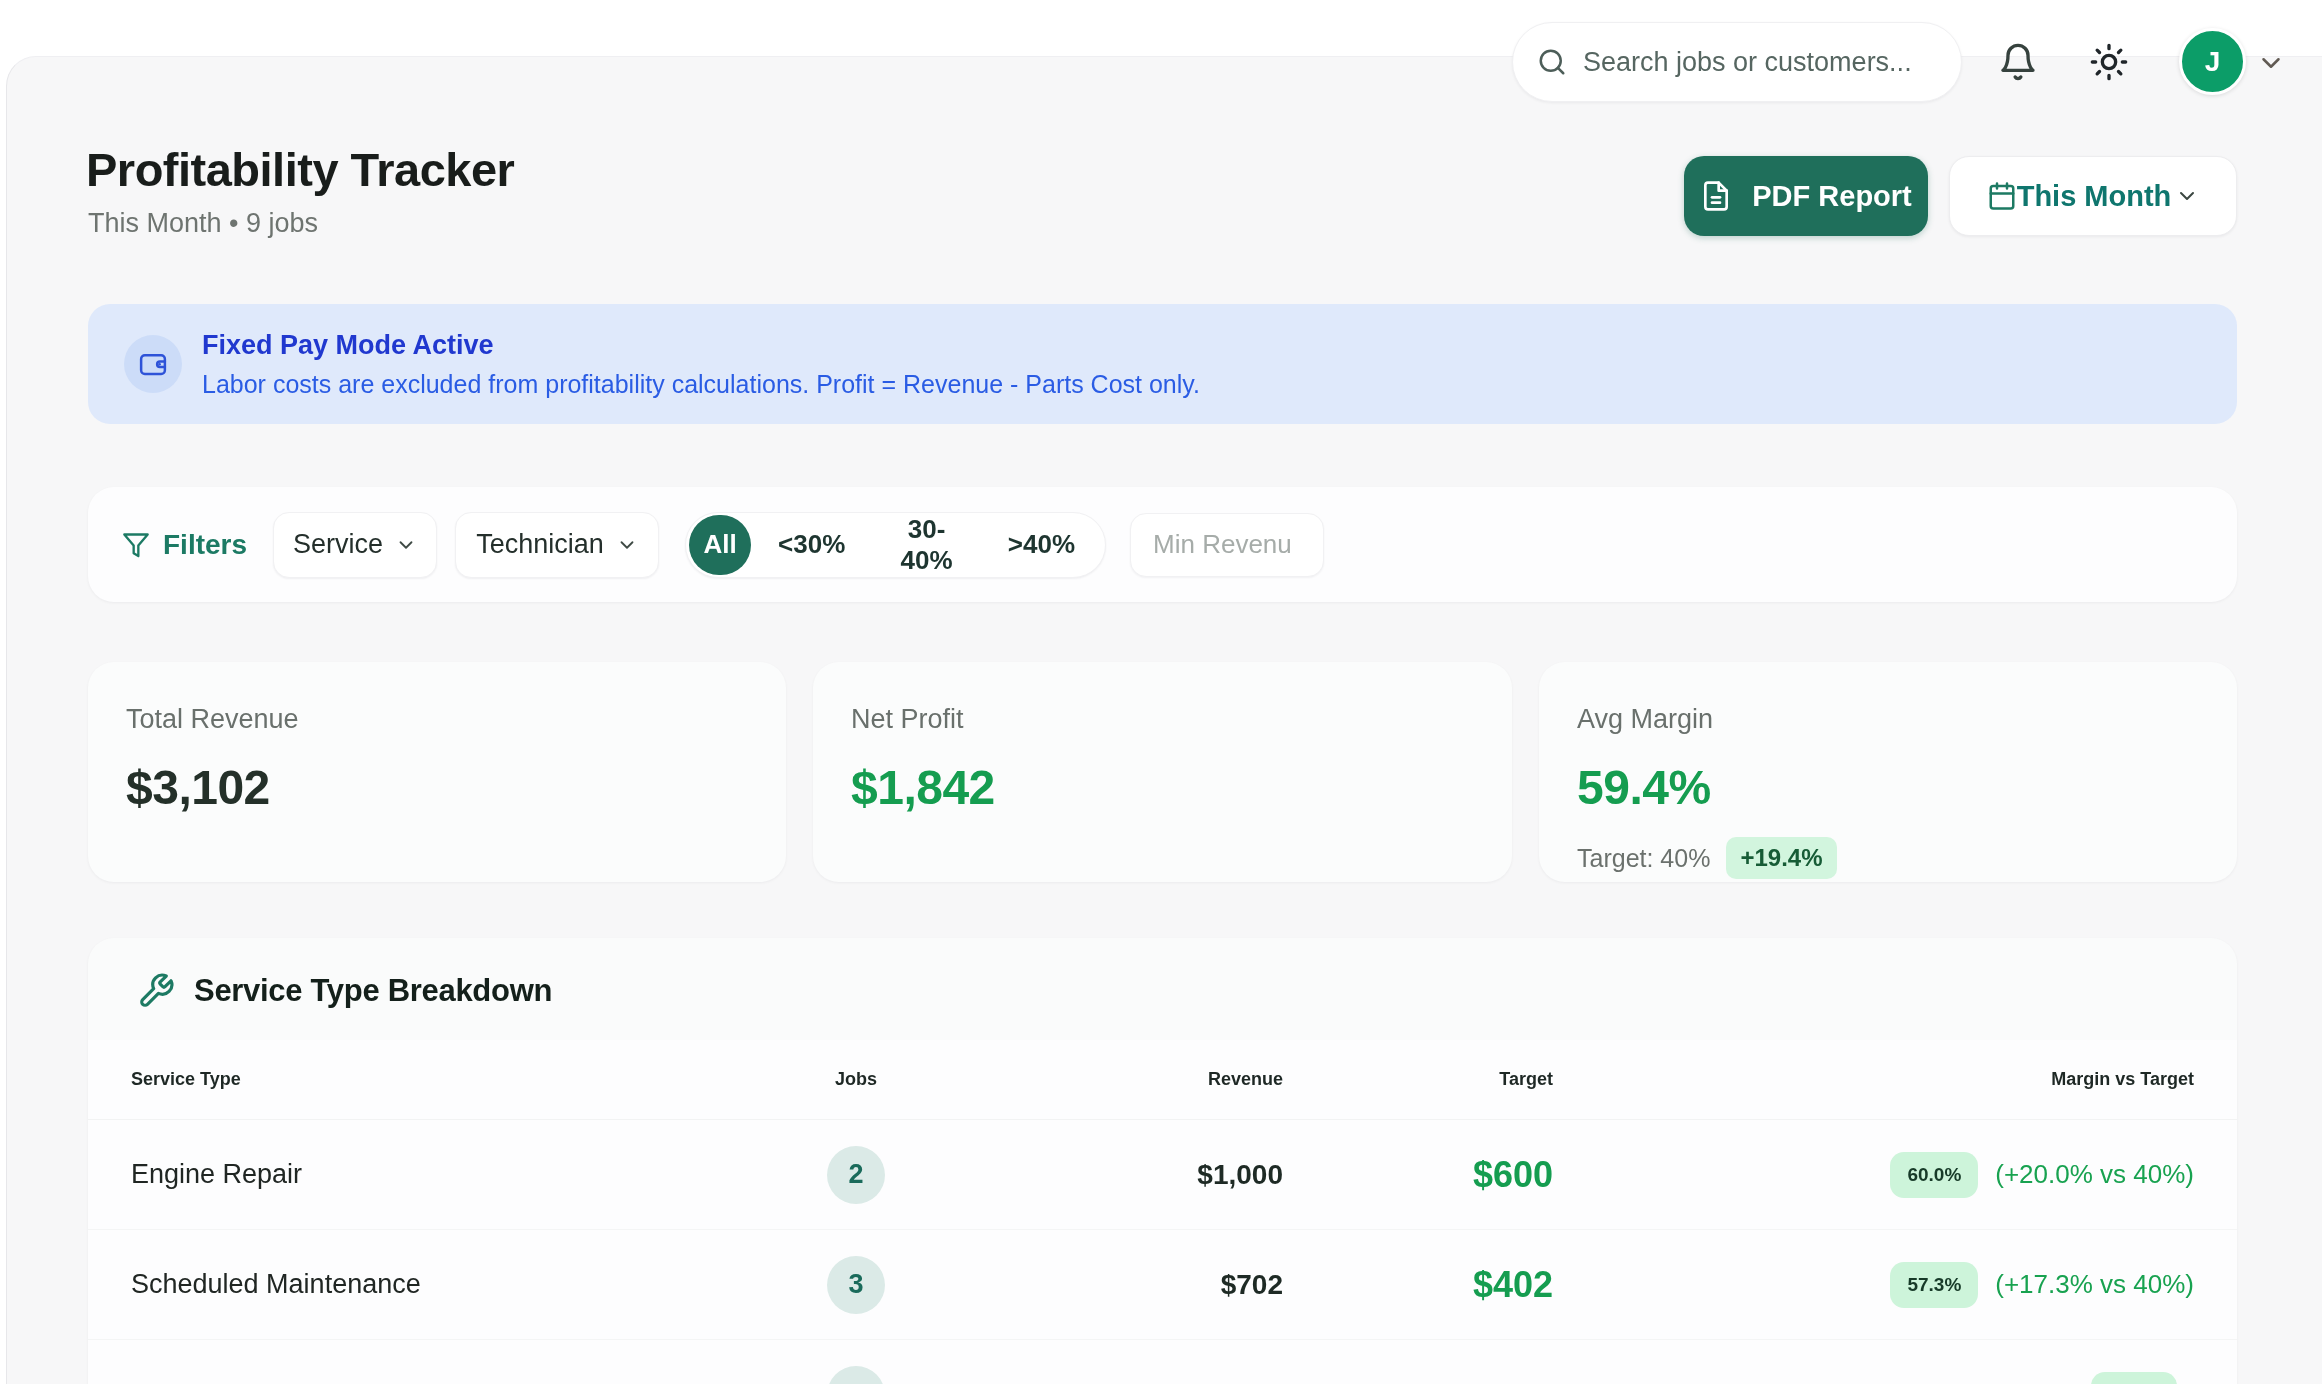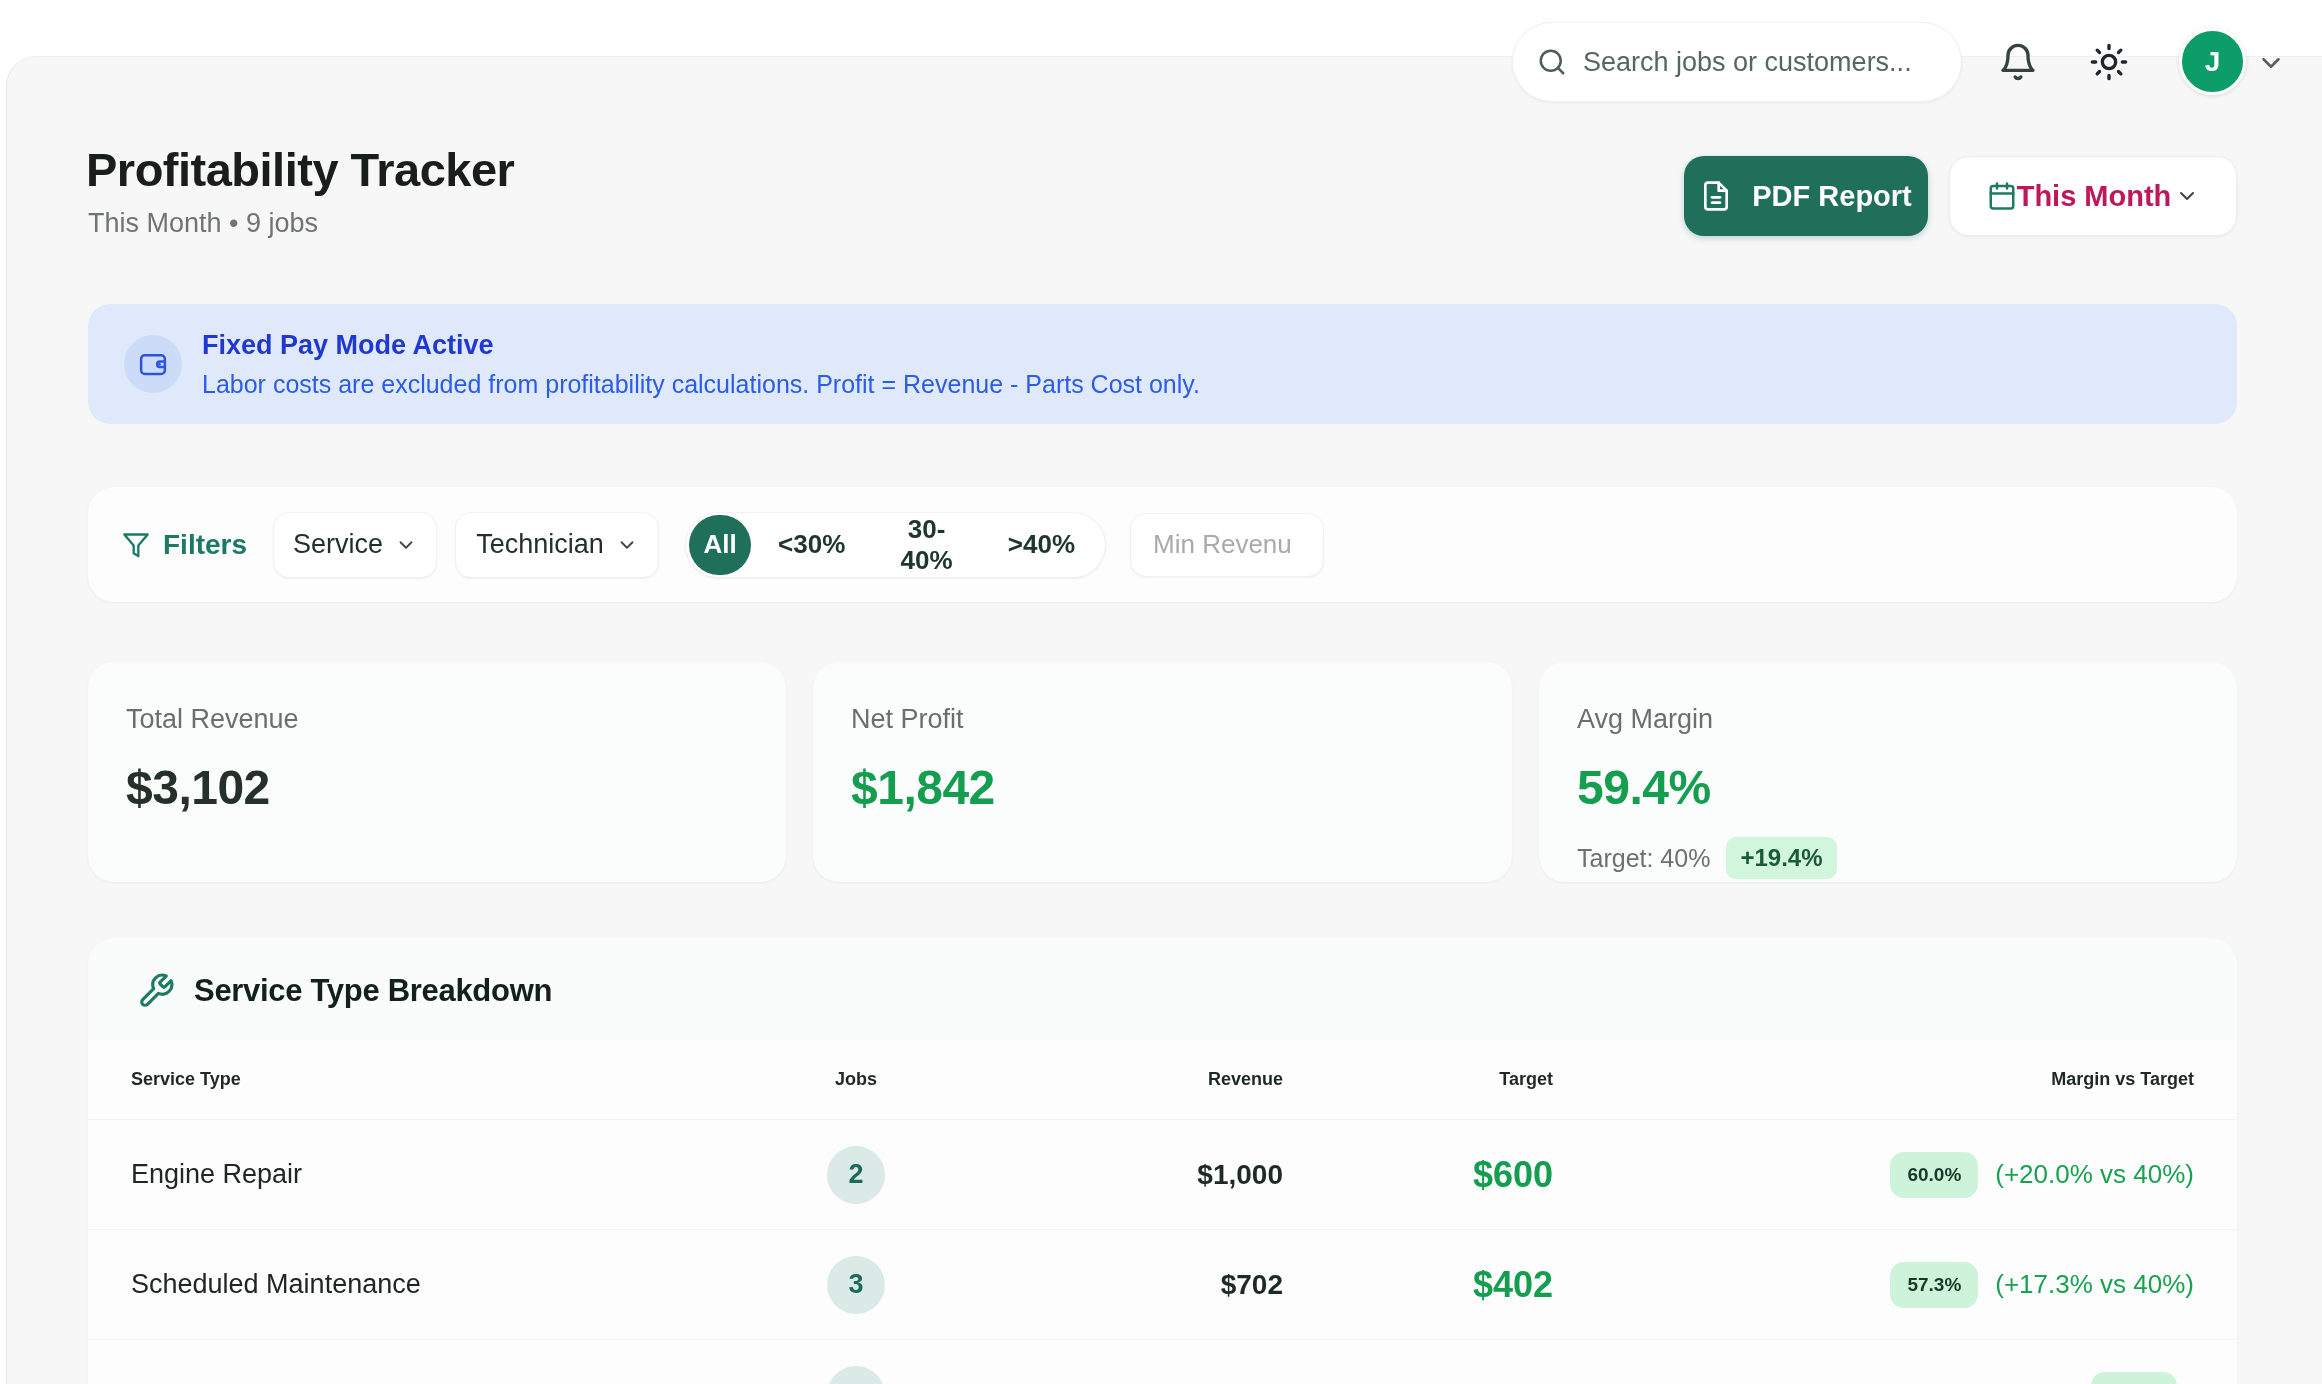--- a/index.html
+++ b/index.html
@@ -42,21 +42,21 @@
     color:#191d1b; letter-spacing:-0.5px; }
   .page-subtitle { position:absolute; left:88px; top:208px; font-size:27px; color:#6e7470; }
 
   .btn-pdf { position:absolute; left:1684px; top:156px; width:244px; height:80px;
     background:#1f6f5b; border:none; border-radius:20px; color:#ffffff;
     font-size:29px; font-weight:bold; font-family:inherit; display:flex;
     align-items:center; justify-content:center; gap:20px; cursor:pointer;
     box-shadow:0 2px 6px rgba(31,111,91,.28); }
   .btn-pdf svg { width:32px; height:32px; stroke-width:2; }
   .btn-period { position:absolute; left:1949px; top:156px; width:288px; height:80px;
-    background:#ffffff; border:1px solid #ededef; border-radius:20px; color:#be185d;
+    background:#ffffff; border:1px solid #ededef; border-radius:20px; color:#0f766e;
     font-size:29px; font-weight:bold; font-family:inherit; display:flex;
     align-items:center; justify-content:center; cursor:pointer;
     box-shadow:0 1px 3px rgba(16,24,40,.06); }
   .btn-period .cal { width:30px; height:30px; color:#1d7a63; }
   .btn-period .chev { width:24px; height:24px; color:#3b4741; margin-left:4px; }
 
   
   .banner { position:absolute; left:88px; top:304px; width:2149px; height:120px;
     background:#dfe9fb; border-radius:22px; display:flex; align-items:center;
     padding:0 36px; gap:20px; }

